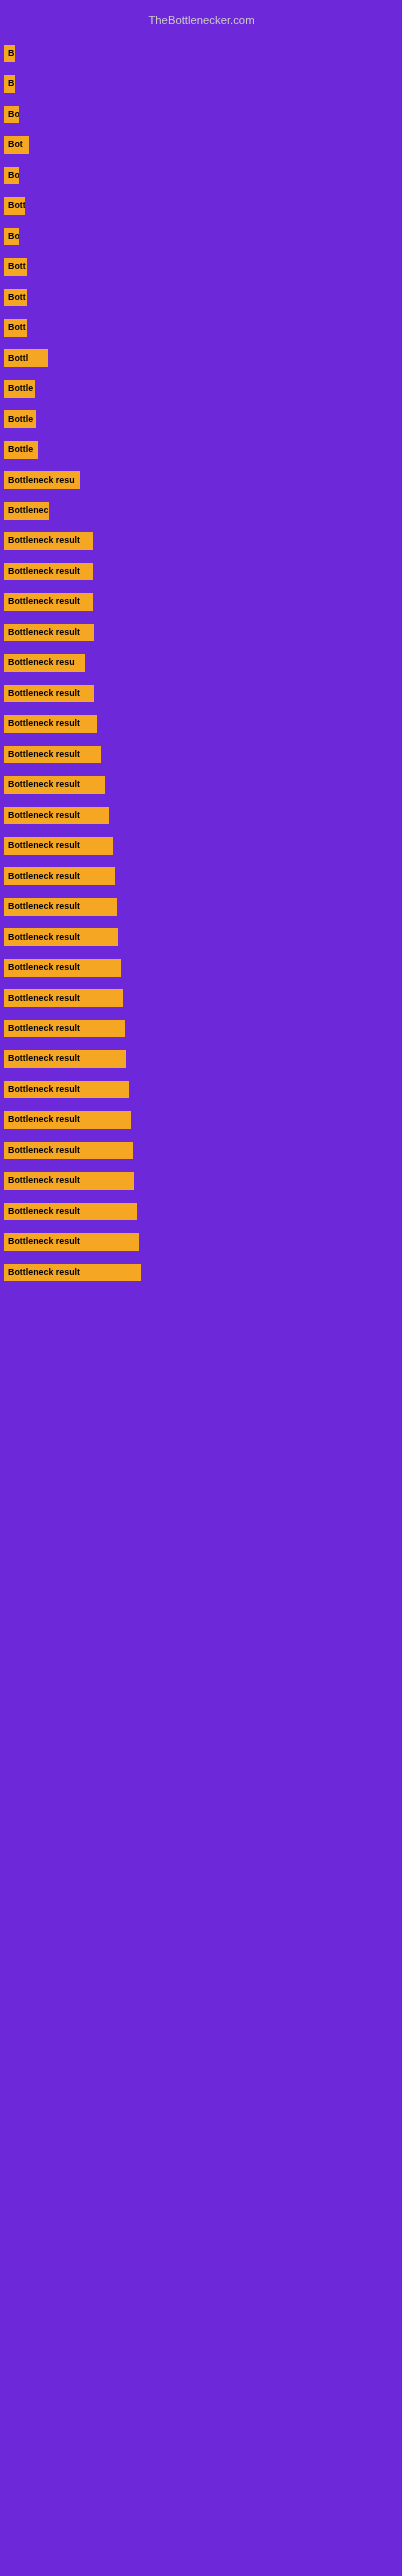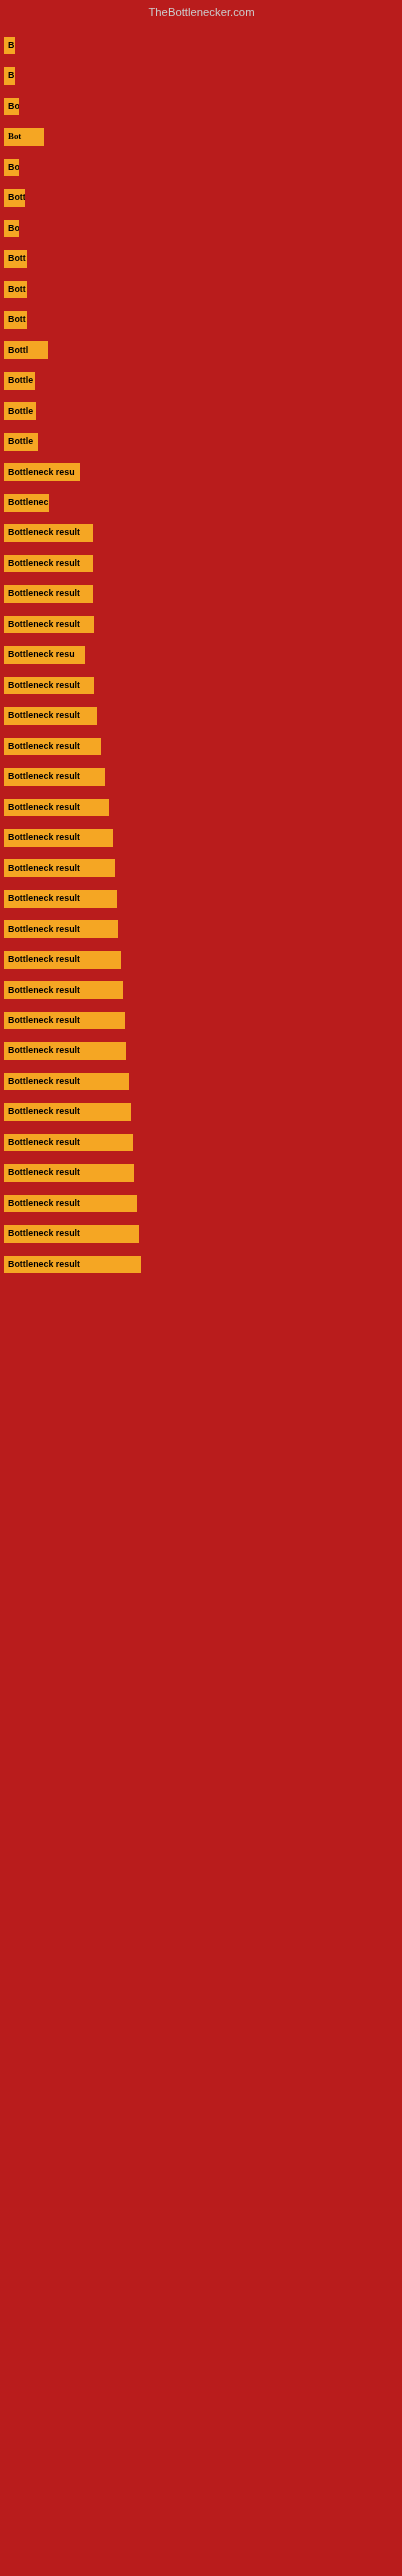--- a/index.html
+++ b/index.html
@@ -9,23 +9,23 @@
     }
     body {
       background-color: #0a0a0a;
       width: 403px;
       font-family: Arial, sans-serif;
       overflow-x: hidden;
     }
     .page-container {
       width: 403px;
       min-height: 2576px;
-      background-color: #b91c1c;
+      background-color: #6d28d9;
       position: relative;
-      padding-top: 0;
+      padding-top: 8px;
     }
     .site-title {
       text-align: center;
       color: #cccccc;
       font-size: 11.3px;
       padding: 6.4px 0 12px 0;
       font-weight: normal;
     }
     .bar-row {
       display: flex;
@@ -62,21 +62,21 @@
       </div>
       <div class="bar-row">
         <span class="bar-label" style="width: 11.3px;">B</span>
         <span class="bar-spacer"></span>
       </div>
       <div class="bar-row">
         <span class="bar-label" style="width: 14.5px;">Bo</span>
         <span class="bar-spacer"></span>
       </div>
       <div class="bar-row">
-        <span class="bar-label" style="width: 40px; font-family: Liberation Serif, serif;">Bot</span>
+        <span class="bar-label" style="width: 25px;">Bot</span>
         <span class="bar-spacer"></span>
       </div>
       <div class="bar-row">
         <span class="bar-label" style="width: 14.5px;">Bo</span>
         <span class="bar-spacer"></span>
       </div>
       <div class="bar-row">
         <span class="bar-label" style="width: 21px;">Bott</span>
         <span class="bar-spacer"></span>
       </div>

